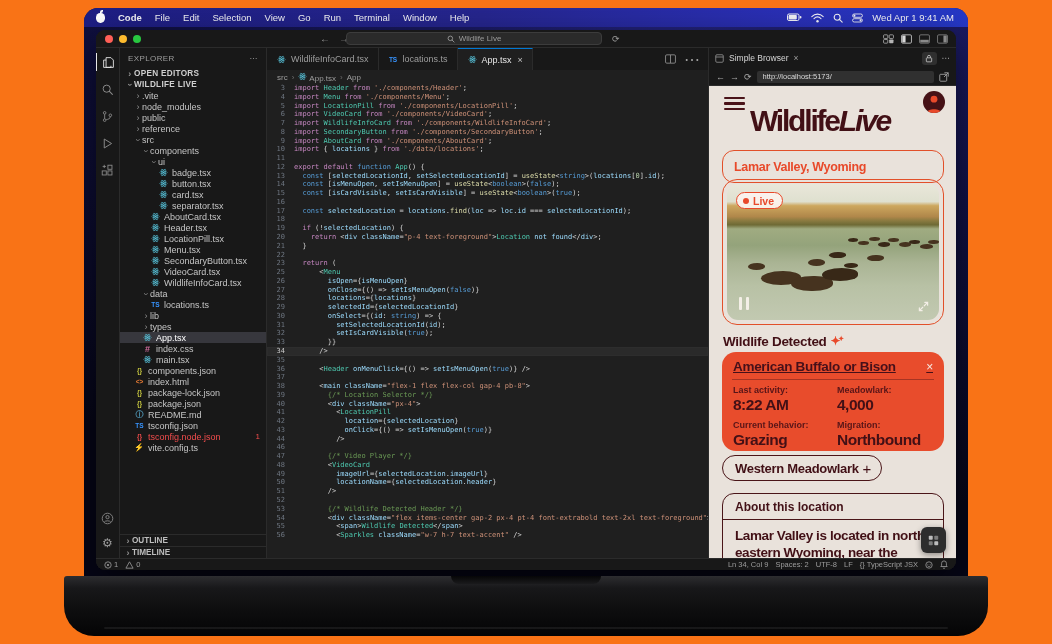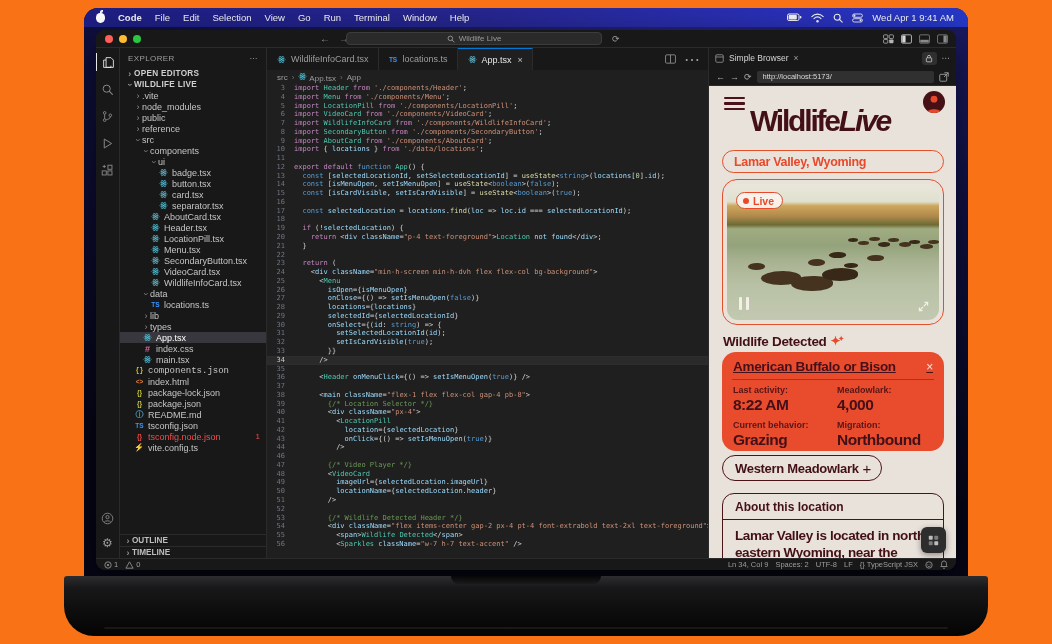--- a/index.html
+++ b/index.html
@@ -114,21 +114,21 @@
 
   .page { flex:1; position:relative; overflow:hidden; background:#e9e2db; color:#451116; }
   .hamburger { position:absolute; left:15px; top:11px; width:21px; height:13px;
                display:flex; flex-direction:column; justify-content:space-between; }
   .hamburger span { height:2.4px; background:#4a1319; border-radius:1px; }
   .avatar { position:absolute; right:11px; top:5px; width:22px; height:22px; border-radius:50%;
             background:#451116; overflow:hidden; display:flex; align-items:center; justify-content:center; }
   .pg-title { position:absolute; left:13px; top:20px; width:224px; font-size:30px; font-weight:800;
               letter-spacing:-2.2px; color:#421016; line-height:1;margin-left:28px; }
   .pg-title .it { font-style:italic; }
-  .loc-pill { position:absolute; left:13px; top:64px; width:222px; height:23px;
+  .loc-pill { position:absolute; left:13px; top:64px; width:222px; height:33px;
               border:1.6px solid #e2502a; border-radius:12px; display:flex; align-items:center;
               padding-left:11px; color:#e8492a; font-weight:bold; font-size:12.5px; letter-spacing:-0.3px; }
   .video { position:absolute; left:13px; top:93px; width:222px; height:146px;
            border:1.6px solid #e2502a; border-radius:15px; padding:4px; }
   .photo { position:relative; width:100%; height:100%; border-radius:11px; overflow:hidden;
            background:linear-gradient(180deg,#e9e7da 0%,#dfe0cf 13%,#cda75e 16%,#b0874a 24%,
              #8a7a40 27%,#6e6a35 30%,#a0ab81 33%,#94a37b 45%,#aab494 58%,#b8c1a5 75%,#c2c9b1 100%); }
   .bison { position:absolute; background:#46331f; border-radius:55% 45% 50% 50%; }
   .bison.dark { background:#382817; }
   .live-badge { position:absolute; left:9px; top:8px; height:17px; background:rgba(250,243,236,.96);
@@ -546,21 +546,21 @@
                     <g stroke="#58c4dc" fill="none" stroke-width="1">
                       <ellipse cx="8" cy="8" rx="6.5" ry="2.5"></ellipse>
                       <ellipse cx="8" cy="8" rx="6.5" ry="2.5" transform="rotate(60 8 8)"></ellipse>
                       <ellipse cx="8" cy="8" rx="6.5" ry="2.5" transform="rotate(120 8 8)"></ellipse>
                     </g>
                     <circle cx="8" cy="8" r="1.3" fill="#58c4dc"></circle>
                   </svg>
                 </span>
                 <span>main.tsx</span>
               </div>
-              <div class="trow" style="padding-left: 14px; font-family: Liberation Mono, monospace;">
+              <div class="trow" style="padding-left: 14px;">
                 <span class="ficon">
                   <span style="color:#cbcb41">{}</span>
                 </span>
                 <span>components.json</span>
               </div>
               <div class="trow" style="padding-left: 14px;">
                 <span class="ficon">
                   <span style="color:#e37933">&lt;&gt;</span>
                 </span>
                 <span>index.html</span>
@@ -690,21 +690,20 @@
               <div class="code-line"><span class="ln">14</span><span class="lc">  <span class="tok-kw2">const</span> [<span class="tok-id">isMenuOpen</span>, <span class="tok-id">setIsMenuOpen</span>] = <span class="tok-fn">useState</span>&lt;<span class="tok-kw2">boolean</span>&gt;(<span class="tok-kw2">false</span>);</span></div>
               <div class="code-line"><span class="ln">15</span><span class="lc">  <span class="tok-kw2">const</span> [<span class="tok-id">isCardVisible</span>, <span class="tok-id">setIsCardVisible</span>] = <span class="tok-fn">useState</span>&lt;<span class="tok-kw2">boolean</span>&gt;(<span class="tok-kw2">true</span>);</span></div>
               <div class="code-line"><span class="ln">16</span><span class="lc"></span></div>
               <div class="code-line"><span class="ln">17</span><span class="lc">  <span class="tok-kw2">const</span> <span class="tok-id">selectedLocation</span> = <span class="tok-id">locations</span>.<span class="tok-fn">find</span>(<span class="tok-id">loc</span> =&gt; <span class="tok-id">loc</span>.<span class="tok-id">id</span> === <span class="tok-id">selectedLocationId</span>);</span></div>
               <div class="code-line"><span class="ln">18</span><span class="lc"></span></div>
               <div class="code-line"><span class="ln">19</span><span class="lc">  <span class="tok-kw">if</span> (!<span class="tok-id">selectedLocation</span>) {</span></div>
               <div class="code-line"><span class="ln">20</span><span class="lc">    <span class="tok-kw">return</span> &lt;<span class="tok-id">div</span> <span class="tok-id">className</span>=<span class="tok-str">"p-4 text-foreground"</span>&gt;<span class="tok-type">Location</span> <span class="tok-id">not</span> <span class="tok-id">found</span>&lt;/<span class="tok-id">div</span>&gt;;</span></div>
               <div class="code-line"><span class="ln">21</span><span class="lc">  }</span></div>
               <div class="code-line"><span class="ln">22</span><span class="lc"></span></div>
               <div class="code-line"><span class="ln">23</span><span class="lc">  <span class="tok-kw">return</span> (</span></div>
-              <div class="code-line"><span class="ln">24</span><span class="lc">    &lt;<span class="tok-id">div</span> <span class="tok-id">className</span>=<span class="tok-str">"min-h-screen min-h-dvh flex flex-col bg-background"</span>&gt;</span></div>
               <div class="code-line"><span class="ln">25</span><span class="lc">      &lt;<span class="tok-type">Menu</span></span></div>
               <div class="code-line"><span class="ln">26</span><span class="lc">        <span class="tok-id">isOpen</span>={<span class="tok-id">isMenuOpen</span>}</span></div>
               <div class="code-line"><span class="ln">27</span><span class="lc">        <span class="tok-id">onClose</span>={() =&gt; <span class="tok-id">setIsMenuOpen</span>(<span class="tok-kw2">false</span>)}</span></div>
               <div class="code-line"><span class="ln">28</span><span class="lc">        <span class="tok-id">locations</span>={<span class="tok-id">locations</span>}</span></div>
               <div class="code-line"><span class="ln">29</span><span class="lc">        <span class="tok-id">selectedId</span>={<span class="tok-id">selectedLocationId</span>}</span></div>
               <div class="code-line"><span class="ln">30</span><span class="lc">        <span class="tok-id">onSelect</span>={(<span class="tok-id">id</span>: <span class="tok-kw2">string</span>) =&gt; {</span></div>
               <div class="code-line"><span class="ln">31</span><span class="lc">          <span class="tok-id">setSelectedLocationId</span>(<span class="tok-id">id</span>);</span></div>
               <div class="code-line"><span class="ln">32</span><span class="lc">          <span class="tok-id">setIsCardVisible</span>(<span class="tok-kw2">true</span>);</span></div>
               <div class="code-line"><span class="ln">33</span><span class="lc">        }}</span></div>
               <div class="code-line current"><span class="ln">34</span><span class="lc">      /&gt;</span></div>

